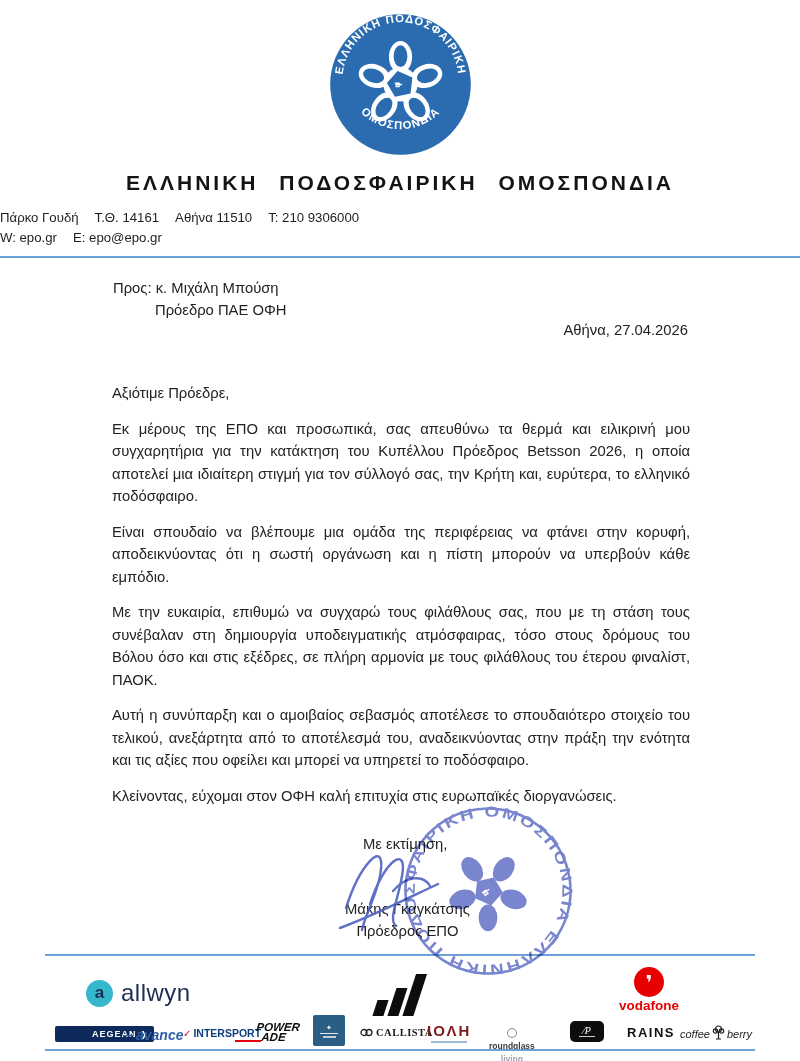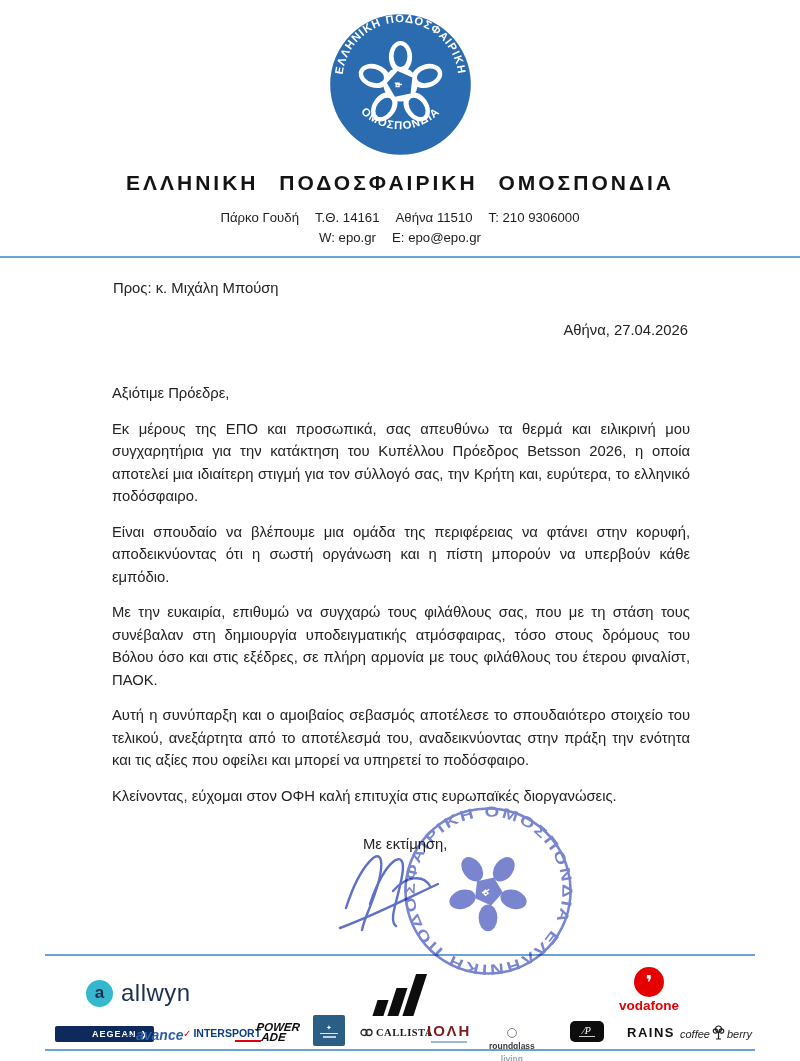--- a/index.html
+++ b/index.html
@@ -3,21 +3,21 @@
 <meta charset="utf-8">
 <style>
   html,body{margin:0;padding:0;background:#9a9a9a;}
   .page{position:relative;width:800px;height:1061px;background:#ffffff;margin:0 auto;
         font-family:"Liberation Sans","DejaVu Sans",sans-serif;color:#232323;overflow:hidden;}
 
   
   .crest{position:absolute;left:328px;top:12px;width:145px;height:145px;}
   .org-title{position:absolute;left:0;top:171px;width:800px;text-align:center;
              font-size:21px;font-weight:bold;color:#141414;letter-spacing:3px;word-spacing:12px;}
-  .addr-row{position:absolute;left:0;width:800px;display:flex;justify-content:center;gap:16px;
+  .addr-row{position:absolute;left:0;width:800px;display:flex;gap:16px;
             font-size:13.2px;color:#1e1e1e;}
   .addr-row.l1{top:210px;}
   .addr-row.l2{top:230px;}
   .rule{position:absolute;height:2px;background:#6ba3d6;}
   .rule-top{left:0;top:256px;width:800px;}
   .rule-foot1{left:45px;top:954px;width:710px;}
   .rule-foot2{left:45px;top:1049px;width:710px;}
 
   
   .recipient{position:absolute;left:113px;top:277px;font-size:14.8px;line-height:22px;}
@@ -137,20 +137,21 @@
   </div>
   <div class="addr-row l2">
     <span>W: epo.gr</span>
     <span>E: epo@epo.gr</span>
   </div>
 
   <div class="rule rule-top"></div>
 
   <div class="recipient">
     <div>Προς: κ. Μιχάλη Μπούση</div>
+    <div class="l2">Πρόεδρο ΠΑΕ ΟΦΗ</div>
   </div>
   <div class="dateline">Αθήνα, 27.04.2026</div>
 
   <div class="body-block">
     <p class="salutation">Αξιότιμε Πρόεδρε,</p>
     <p>Εκ μέρους της ΕΠΟ και προσωπικά, σας απευθύνω τα θερμά και ειλικρινή μου συγχαρητήρια για την κατάκτηση του Κυπέλλου Πρόεδρος Betsson 2026, η οποία αποτελεί μια ιδιαίτερη στιγμή για τον σύλλογό σας, την Κρήτη και, ευρύτερα, το ελληνικό ποδόσφαιρο.</p>
     <p>Είναι σπουδαίο να βλέπουμε μια ομάδα της περιφέρειας να φτάνει στην κορυφή, αποδεικνύοντας ότι η σωστή οργάνωση και η πίστη μπορούν να υπερβούν κάθε εμπόδιο.</p>
     <p>Με την ευκαιρία, επιθυμώ να συγχαρώ τους φιλάθλους σας, που με τη στάση τους συνέβαλαν στη δημιουργία υποδειγματικής ατμόσφαιρας, τόσο στους δρόμους του Βόλου όσο και στις εξέδρες, σε πλήρη αρμονία με τους φιλάθλους του έτερου φιναλίστ, ΠΑΟΚ.</p>
     <p>Αυτή η συνύπαρξη και ο αμοιβαίος σεβασμός αποτέλεσε το σπουδαιότερο στοιχείο του τελικού, ανεξάρτητα από το αποτέλεσμά του, αναδεικνύοντας στην πράξη την ενότητα και τις αξίες που οφείλει και μπορεί να υπηρετεί το ποδόσφαιρο.</p>
     <p>Κλείνοντας, εύχομαι στον ΟΦΗ καλή επιτυχία στις ευρωπαϊκές διοργανώσεις.</p>
@@ -160,20 +161,24 @@
 
   <svg class="signature-svg" width="135" height="105" viewBox="0 0 135 105">
     <g stroke="#4a5ec0" stroke-width="2.4" fill="none" stroke-linecap="round" opacity="0.88">
       <path d="M 8,72 C 22,28 46,4 43,33 C 41,56 27,78 24,94"></path>
       <path d="M 32,68 C 46,24 70,8 64,40 C 60,64 50,84 58,90"></path>
       <path d="M 2,92 C 35,80 70,62 100,48"></path>
       <path d="M 55,55 C 68,40 85,38 92,50"></path>
     </g>
   </svg>
 
+  <div class="signer">
+    <div>Μάκης Γκαγκάτσης</div>
+    <div>Πρόεδρος ΕΠΟ</div>
+  </div>
 
   <svg class="stamp" viewBox="0 0 200 200">
     <defs>
       <path id="stampLoop" d="M 100,14 A 86,86 0 1 1 99.9,14.001 A 86,86 0 1 1 99.8,14.002" fill="none"></path>
     </defs>
     <g transform="rotate(-28 100 100)">
       <circle cx="100" cy="100" r="96" fill="none" stroke="#5b6ac4" stroke-width="3"></circle>
       <text font-size="17" font-weight="bold" fill="#5b6ac4" letter-spacing="2">
         <textPath href="#stampLoop" startOffset="22%" textLength="530" lengthAdjust="spacingAndGlyphs">ΕΛΛΗΝΙΚΗ ΠΟΔΟΣΦΑΙΡΙΚΗ ΟΜΟΣΠΟΝΔΙΑ</textPath>
       </text>

